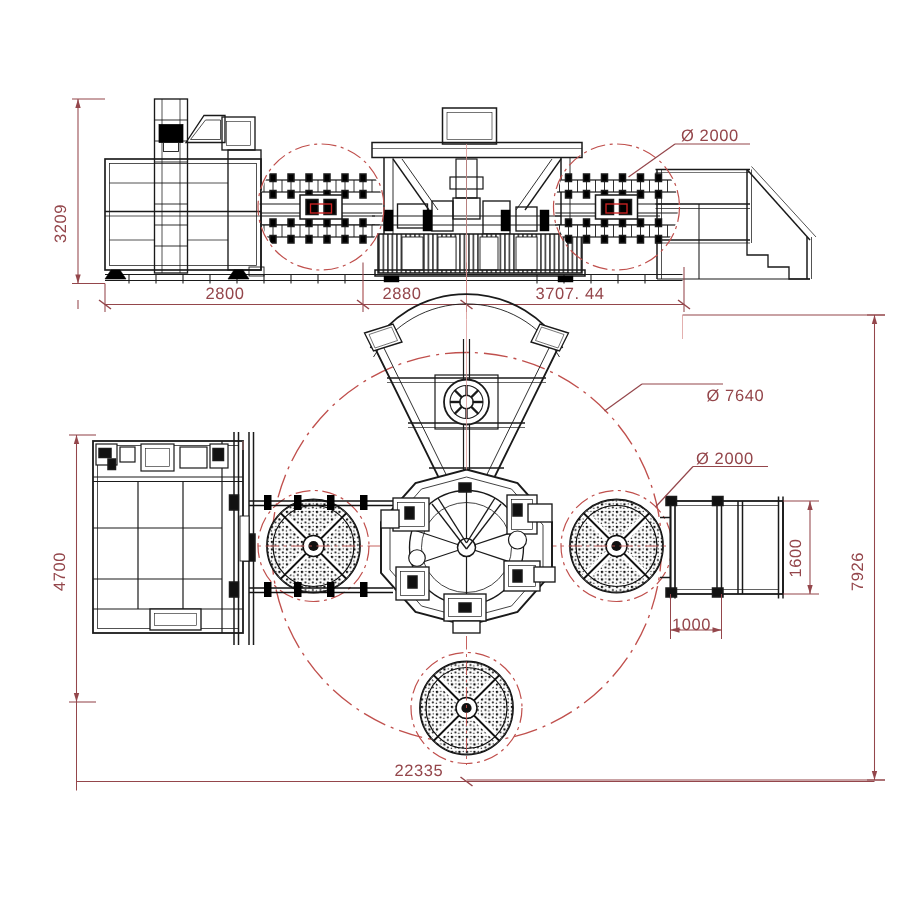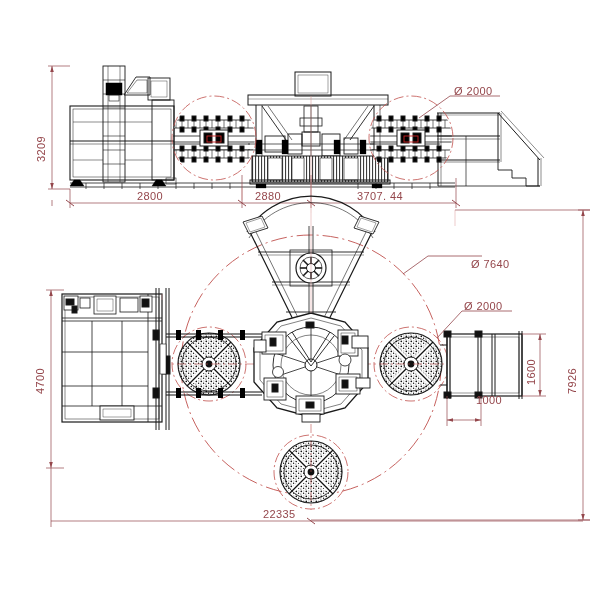--- a/index.html
+++ b/index.html
@@ -727,17 +727,17 @@
 <div class="dimtxt" style="left:431px; top:259px;margin-left:40px;">Ø 7640</div>
 
 <div class="dimtxt" style="left:464px; top:301px;">Ø 2000</div>
 
 <div class="dimtxt vert" style="left:35px; top:394px;">4700</div>
 
 <div class="dimtxt vert" style="left:567px; top:394px;">7926</div>
 
 <div class="dimtxt vert" style="left:526px; top:385px;">1600</div>
 
-<div class="dimtxt" style="left:448px; top:395px;padding-left:28px;">1000</div>
+<div class="dimtxt" style="left:448px; top:412px;">1000</div>
 
 <div class="dimtxt" style="left:263px; top:509px;">22335</div>
 
 </div>
 
 </body></html>

